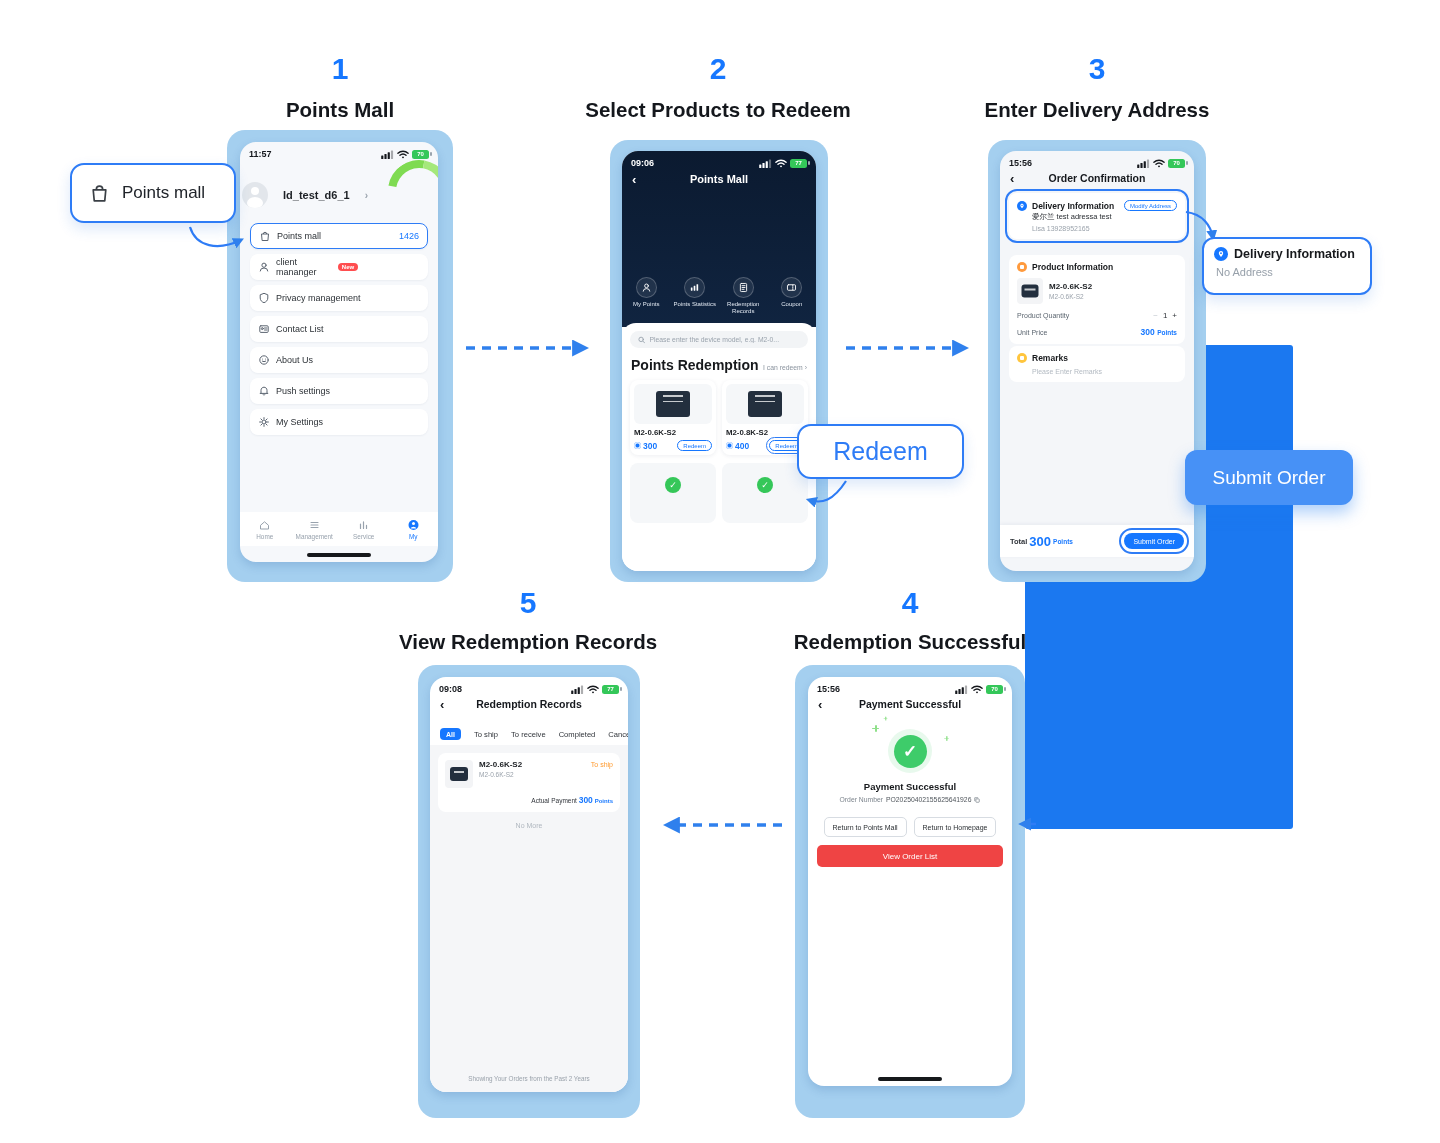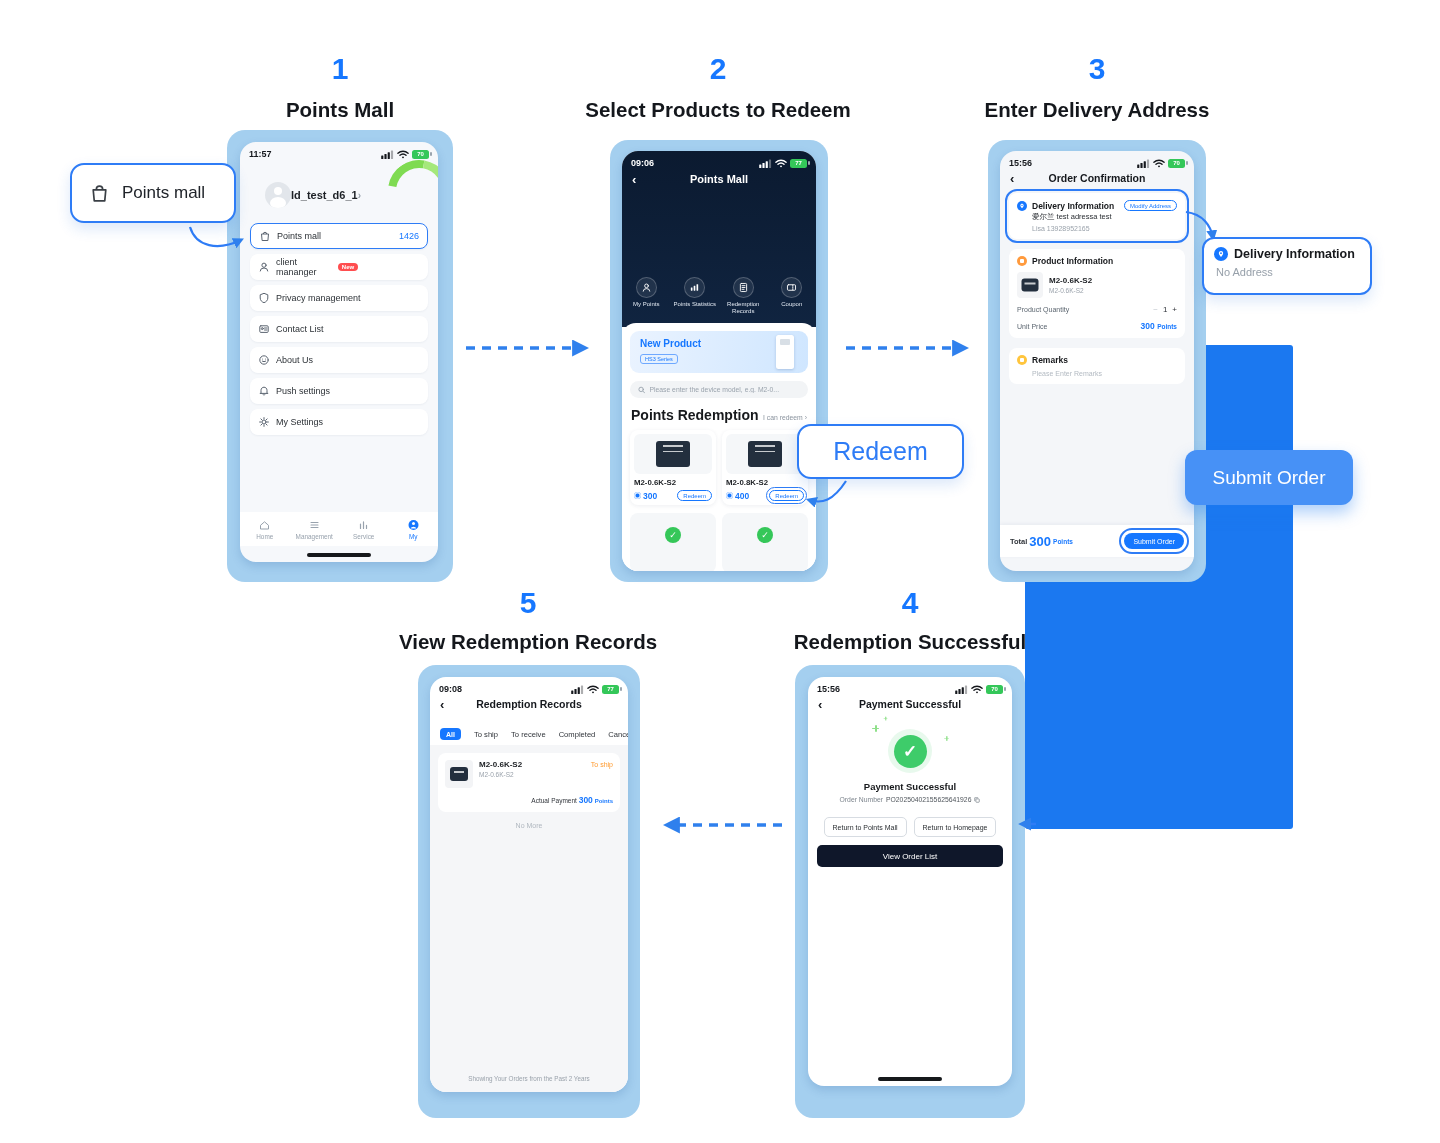--- a/index.html
+++ b/index.html
@@ -16,21 +16,21 @@
 
 .sb{position:absolute;left:0;right:0;top:0;height:18px;display:flex;align-items:center;justify-content:space-between;padding:6px 9px 0;font-size:9px;font-weight:bold;color:#15181d;z-index:5}
 .sb.light{color:#fff}
 .sb-i{display:flex;align-items:center;gap:3px}
 .batt{display:inline-flex;align-items:center;justify-content:center;width:17px;height:9px;background:#34C759;border-radius:2.5px;color:#fff;font-size:6px;font-weight:bold;position:relative}
 .batt:after{content:"";position:absolute;right:-2.5px;top:2.5px;width:1.5px;height:4px;background:#9aa4ae;border-radius:1px}
 .hdr{position:absolute;left:0;right:0;text-align:center;font-weight:bold;color:#15181d}
 .back{position:absolute;font-size:13px;font-weight:bold;color:#15181d;line-height:1}
 
 .arc{position:absolute;right:-12px;top:18px;width:62px;height:62px;border-radius:50%;border:8px solid transparent;border-top-color:#7FDB52;border-right-color:#A5E87B;transform:rotate(-35deg)}
-.profile{position:absolute;left:25px;top:40px;display:flex;align-items:center;gap:0}
+.profile{position:absolute;left:2px;top:40px;display:flex;align-items:center;gap:15px}
 .avatar{width:26px;height:26px;border-radius:50%;background:#E2E6EB;position:relative;overflow:hidden}
 .av-h{position:absolute;left:9px;top:5px;width:8px;height:8px;border-radius:50%;background:#fff}
 .av-b{position:absolute;left:5px;top:15px;width:16px;height:12px;border-radius:50%;background:#fff}
 .pname{font-size:11px;font-weight:bold;color:#1c2025}
 .chev{font-size:10px;color:#9aa3ad;font-weight:bold}
 .menu{position:absolute;left:0;right:0;top:76px}
 .m-row{margin:5px 10px 0;height:26px;background:#fff;border-radius:8px;display:flex;align-items:center;padding:0 8px;gap:6px;font-size:9px;color:#2c3136;box-shadow:0 1px 2px rgba(20,40,80,.05)}
 .m-row .lbl{flex:1}
 .m-row.hl{border:1.7px solid #2E7CF6}
 .m-val{color:#1677ff;font-weight:normal}
@@ -112,21 +112,21 @@
 .ok{width:33px;height:33px;border-radius:50%;background:#3ECC6A;color:#fff;font-size:17px;font-weight:bold;display:flex;align-items:center;justify-content:center}
 .sp{position:absolute;width:7px;height:7px}
 .sp:before,.sp:after{content:"";position:absolute;background:#8FE08A;border-radius:1px}
 .sp:before{left:3px;top:0;width:1.6px;height:7px}
 .sp:after{left:0;top:2.7px;width:7px;height:1.6px}
 .ok-t{position:absolute;left:0;right:0;top:104px;text-align:center;font-size:9.5px;font-weight:bold;color:#17191c}
 .ordrow{position:absolute;left:0;right:0;top:119px;display:flex;justify-content:center;align-items:center;gap:3px;font-size:6.8px;color:#7d858d}
 .ordnum{color:#50565c}
 .btnrow{position:absolute;left:0;right:0;top:140px;display:flex;justify-content:center;gap:7px}
 .obtn{font-size:7px;color:#2b2f33;background:#fff;border:1px solid #D7DCE2;border-radius:5px;padding:5.5px 8px}
-.vbtn{position:absolute;left:9px;right:9px;top:168px;height:22px;background:#0f172a;border:none;border-radius:5px;color:#fff;font-size:8px;display:flex;align-items:center;justify-content:center}
+.vbtn{position:absolute;left:9px;right:9px;top:168px;height:22px;background:#ef4444;border:none;border-radius:5px;color:#fff;font-size:8px;display:flex;align-items:center;justify-content:center}
 
 .tabs5{position:absolute;left:0;right:0;top:46px;height:22px;background:#fff;display:flex;align-items:center;gap:13px;padding:0 10px;font-size:7.6px;color:#30343a;white-space:nowrap;overflow:hidden}
 .tab5.on{background:#1677ff;color:#fff;font-size:7px;font-weight:bold;padding:2.5px 6px;border-radius:4px}
 .body5{position:absolute;left:0;right:0;top:68px;bottom:0;background:#F5F6F8}
 .card5{margin:8px;background:#fff;border-radius:8px;padding:7px}
 .c5row{display:flex;gap:6px}
 .c5col{flex:1}
 .c5top{display:flex;justify-content:space-between;align-items:baseline}
 .stat5{font-size:7px;color:#FF9A2E}
 .pay5{margin-top:7px;text-align:right;font-size:6.5px;color:#30343a}
@@ -349,27 +349,20 @@
       <span class="act-c">
           <svg width="11" height="11" viewBox="0 0 12 12" fill="none" stroke="currentColor" stroke-width="1" stroke-linecap="round">
             <rect x="1.6" y="3" width="8.8" height="6" rx="1"></rect>
             <path d="M7.4,3.4 v5.2" stroke-dasharray="1.2 1"></path>
           </svg>
         </span>
       <span class="act-l">Coupon</span>
     </div>
   </div>
   <div class="sheet">
-    <div class="banner">
-      <div class="bn-t">New Product</div>
-      <div class="bn-tag">HS3 Series</div>
-      <div class="hs3">
-          <i></i>
-        </div>
-    </div>
     <div class="srch">
       <svg width="8" height="8" viewBox="0 0 10 10" fill="none" stroke="#98A2AC" stroke-width="1.2" stroke-linecap="round">
           <circle cx="4.2" cy="4.2" r="3"></circle>
           <path d="M6.6,6.6 L9,9"></path>
         </svg>
       <input placeholder="Please enter the device model, e.g. M2-0..." style="">
     </div>
     <div class="secrow">
       <span class="sec-t">Points Redemption</span>
       <span class="sec-l">
@@ -453,21 +446,21 @@
               <path d="M6,1.6 C4.2,1.6 2.8,3 2.8,4.8 C2.8,7.2 6,10.4 6,10.4 C6,10.4 9.2,7.2 9.2,4.8 C9.2,3 7.8,1.6 6,1.6 z"></path>
               <circle cx="6" cy="4.8" r="1.3" fill="#1677ff"></circle>
             </svg>
           </span>
         <span class="ct">Delivery Information</span>
         <button class="modify">Modify Address</button>
       </div>
       <div class="addr">爱尔兰 test adressa test</div>
       <div class="contact">Lisa 13928952165</div>
     </div>
-    <div class="card3" style="margin-top:10px">
+    <div class="card3" style="margin-top:16px">
       <div class="chead">
         <span class="dot" style="background:#FF9A3D">
             <i class="dg"></i>
           </span>
         <span class="ct">Product Information</span>
       </div>
       <div class="prod3">
         <span class="thumb" style="width:26px;height:26px">
             <span class="dev" style="width:17px;height:13px">
               <i></i>
@@ -484,21 +477,21 @@
           <span class="mn">−</span>
           <span>1</span>
           <span>+</span>
         </span>
       </div>
       <div class="kv">
         <span>Unit Price</span>
         <span class="price"><span>300</span> <small>Points</small></span>
       </div>
     </div>
-    <div class="card3" style="margin-top:10px">
+    <div class="card3" style="margin-top:2px">
       <div class="chead">
         <span class="dot" style="background:#FFC53D">
             <i class="dg"></i>
           </span>
         <span class="ct">Remarks</span>
       </div>
       <div class="ph3">Please Enter Remarks</div>
     </div>
   </div>
   <div class="p3foot">

